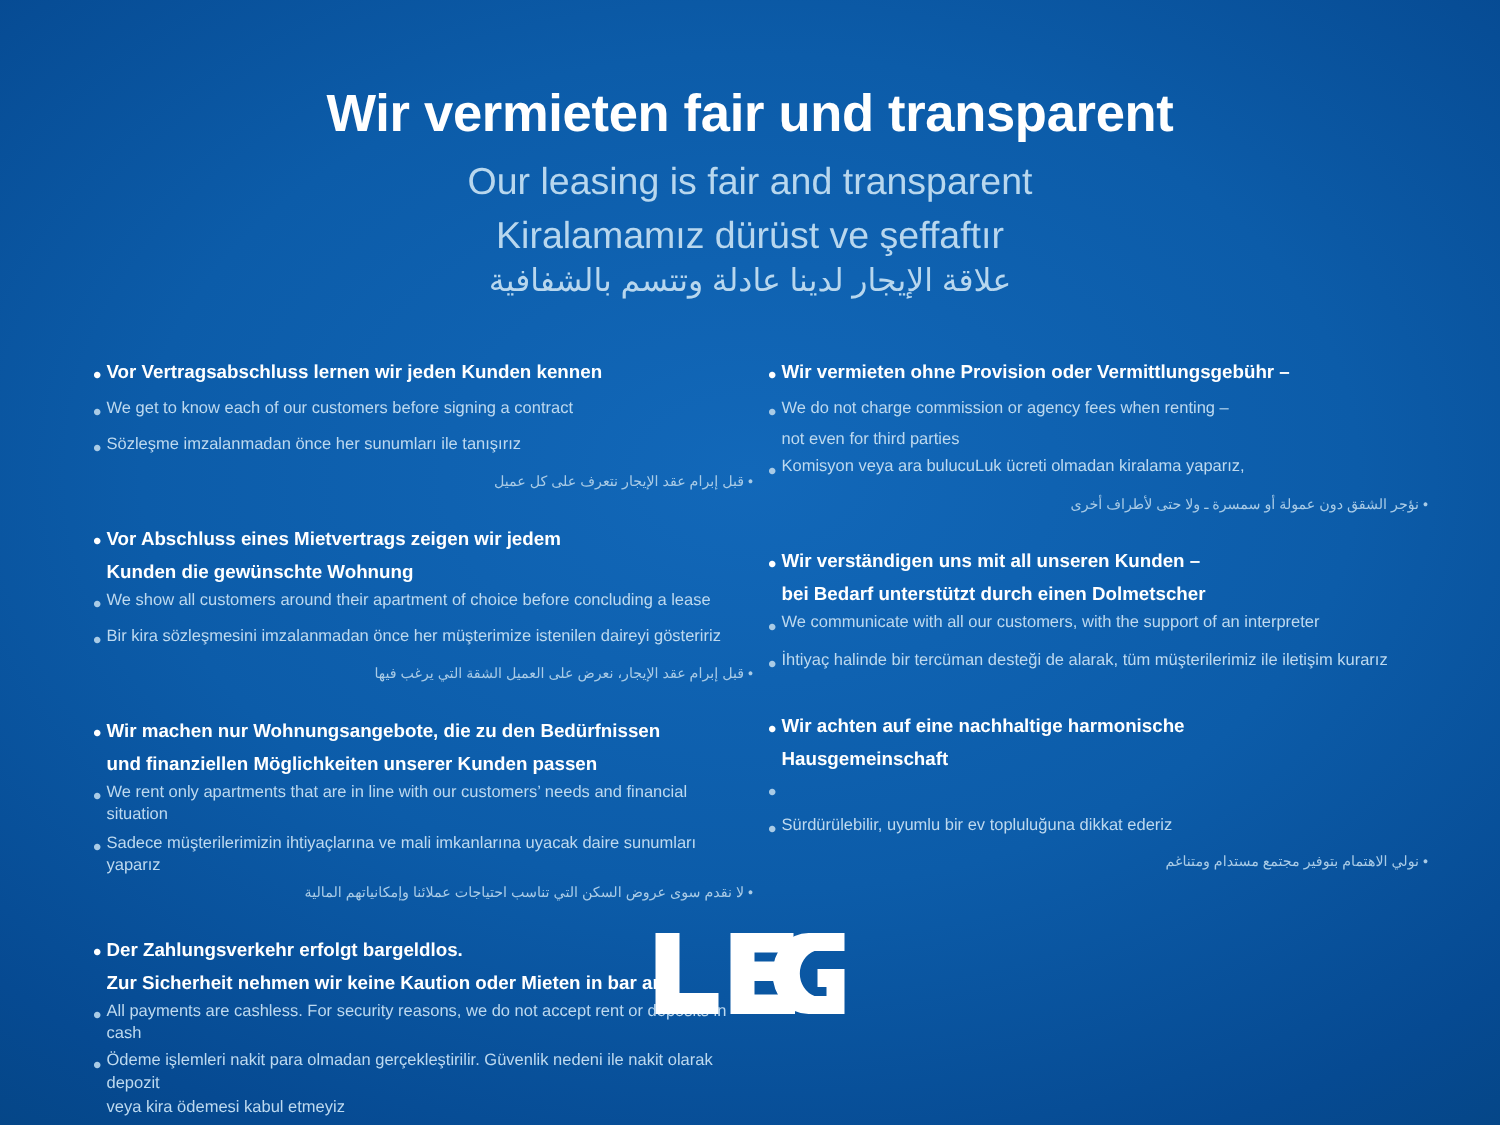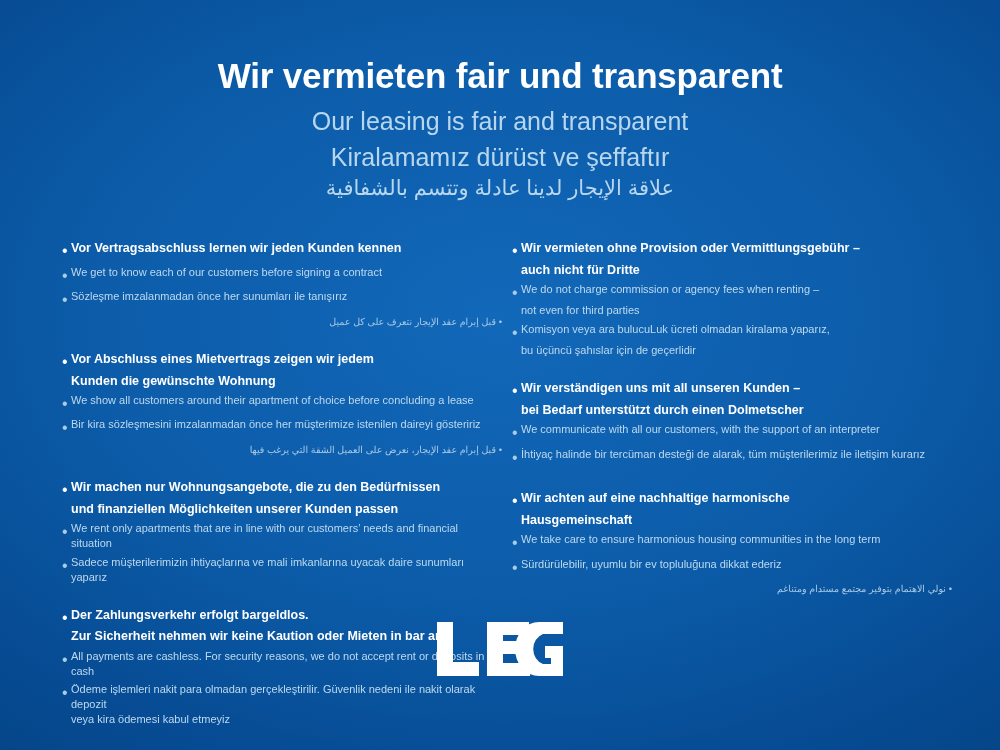--- a/index.html
+++ b/index.html
@@ -198,20 +198,23 @@
         </div>
         <div class="indent-de">und finanziellen Möglichkeiten unserer Kunden passen</div>
         <div class="line sub">
           <span class="bullet dim">•</span>
           <span class="txt-en">We rent only apartments that are in line with our customers’ needs and financial situation</span>
         </div>
         <div class="line sub">
           <span class="bullet dim">•</span>
           <span class="txt-tr">Sadece müşterilerimizin ihtiyaçlarına ve mali imkanlarına uyacak daire sunumları yaparız</span>
         </div>
+        <div class="txt-ar">
+          <span>•&nbsp;</span><span>لا نقدم سوى عروض السكن التي تناسب احتياجات عملائنا وإمكانياتهم المالية</span>
+        </div>
       </div>
 
       <div class="item">
         <div class="line">
           <span class="bullet">•</span>
           <span class="txt-de">Der Zahlungsverkehr erfolgt bargeldlos.</span>
         </div>
         <div class="indent-de">Zur Sicherheit nehmen wir keine Kaution oder Mieten in bar an</div>
         <div class="line sub">
           <span class="bullet dim">•</span>
@@ -229,31 +232,32 @@
 
     </div>
 
     <div class="col col-right">
 
       <div class="item">
         <div class="line">
           <span class="bullet">•</span>
           <span class="txt-de">Wir vermieten ohne Provision oder Vermittlungsgebühr –</span>
         </div>
-        <div class="indent-de">auch nicht für Dritte</div>
         <div class="line sub">
           <span class="bullet dim">•</span>
           <span class="txt-en">We do not charge commission or agency fees when renting –</span>
         </div>
         <div class="indent-sub">not even for third parties</div>
         <div class="line sub">
           <span class="bullet dim">•</span>
           <span class="txt-tr">Komisyon veya ara bulucuLuk ücreti olmadan kiralama yaparız,</span>
         </div>
-        <div class="indent-sub">bu üçüncü şahıslar için de geçerlidir</div>
+        <div class="txt-ar">
+          <span>•&nbsp;</span><span>نؤجر الشقق دون عمولة أو سمسرة ـ ولا حتى لأطراف أخرى</span>
+        </div>
       </div>
 
       <div class="item">
         <div class="line">
           <span class="bullet">•</span>
           <span class="txt-de">Wir verständigen uns mit all unseren Kunden –</span>
         </div>
         <div class="indent-de">bei Bedarf unterstützt durch einen Dolmetscher</div>
         <div class="line sub">
           <span class="bullet dim">•</span>
@@ -266,21 +270,20 @@
       </div>
 
       <div class="item">
         <div class="line">
           <span class="bullet">•</span>
           <span class="txt-de">Wir achten auf eine nachhaltige harmonische</span>
         </div>
         <div class="indent-de">Hausgemeinschaft</div>
         <div class="line sub">
           <span class="bullet dim">•</span>
-          <span class="txt-en">We take care to ensure harmonious housing communities in the long term</span>
         </div>
         <div class="line sub">
           <span class="bullet dim">•</span>
           <span class="txt-tr">Sürdürülebilir, uyumlu bir ev topluluğuna dikkat ederiz</span>
         </div>
         <div class="txt-ar">
           <span>•&nbsp;</span><span>نولي الاهتمام بتوفير مجتمع مستدام ومتناغم</span>
         </div>
       </div>
 

